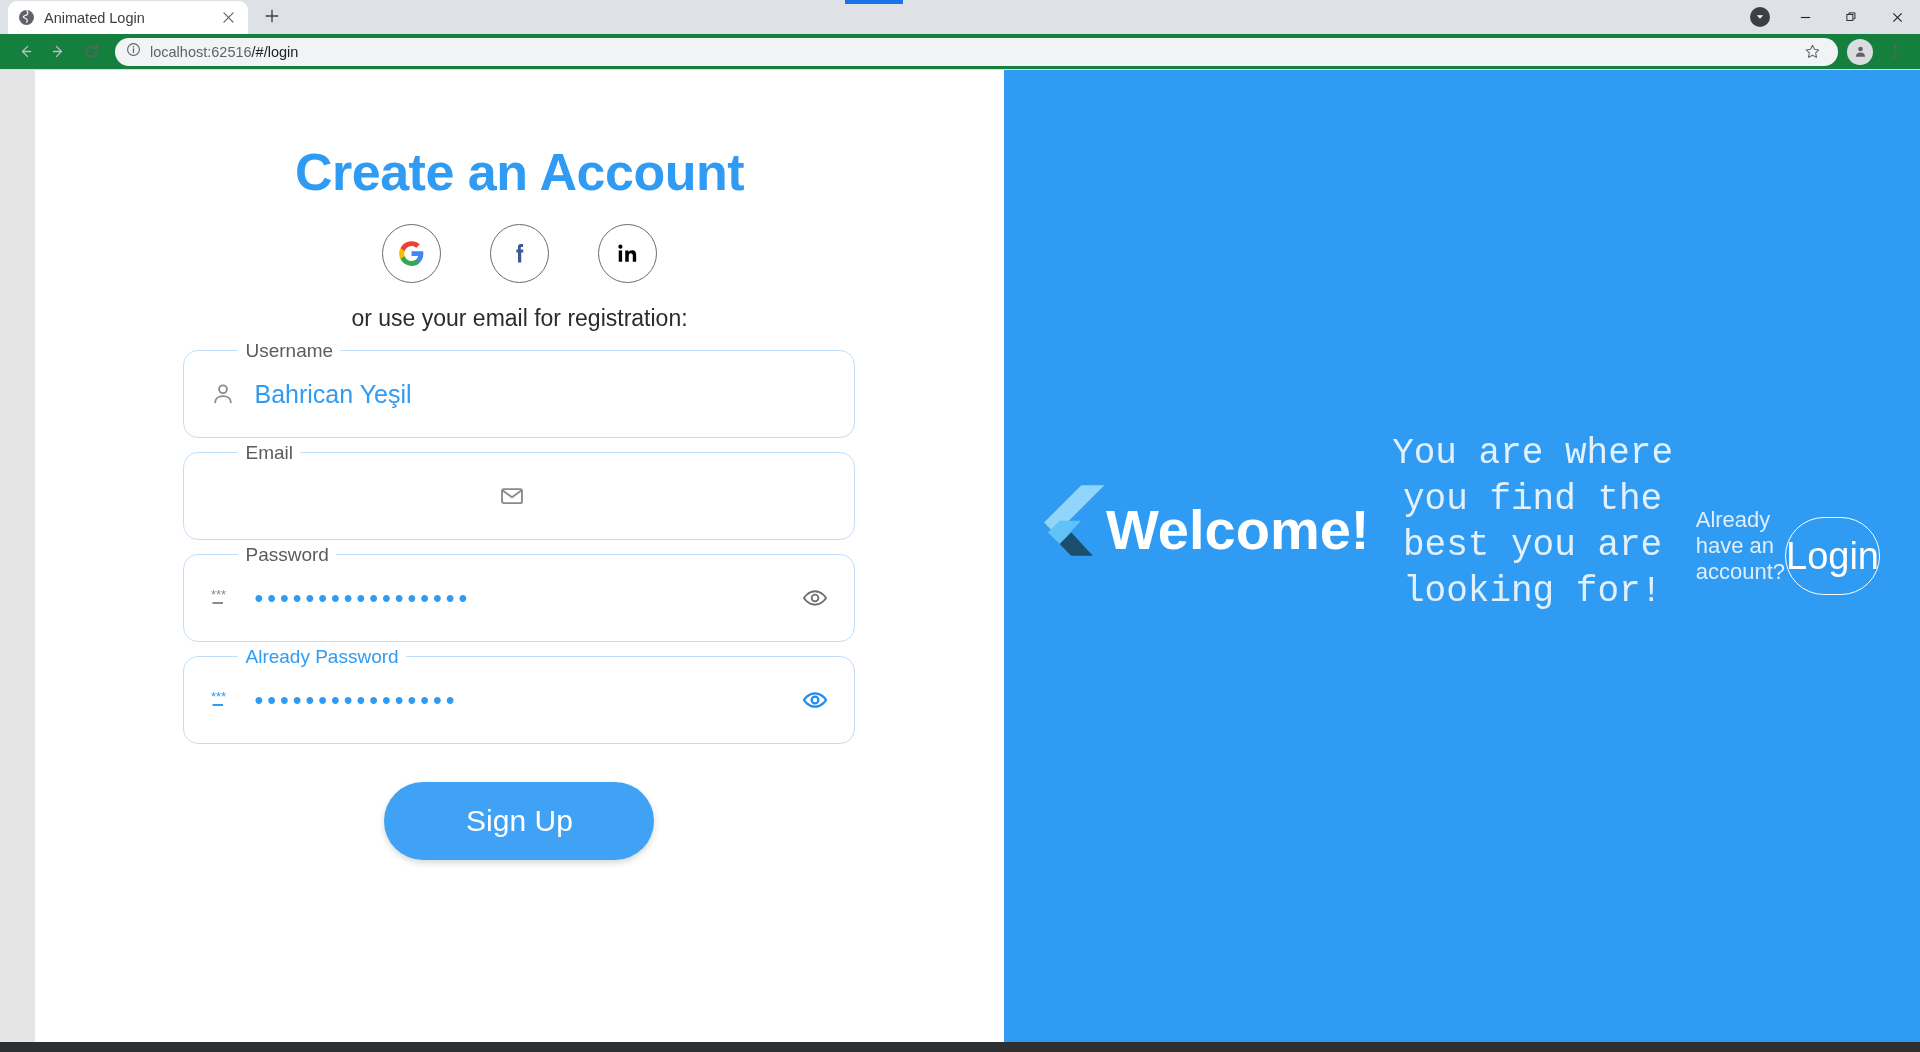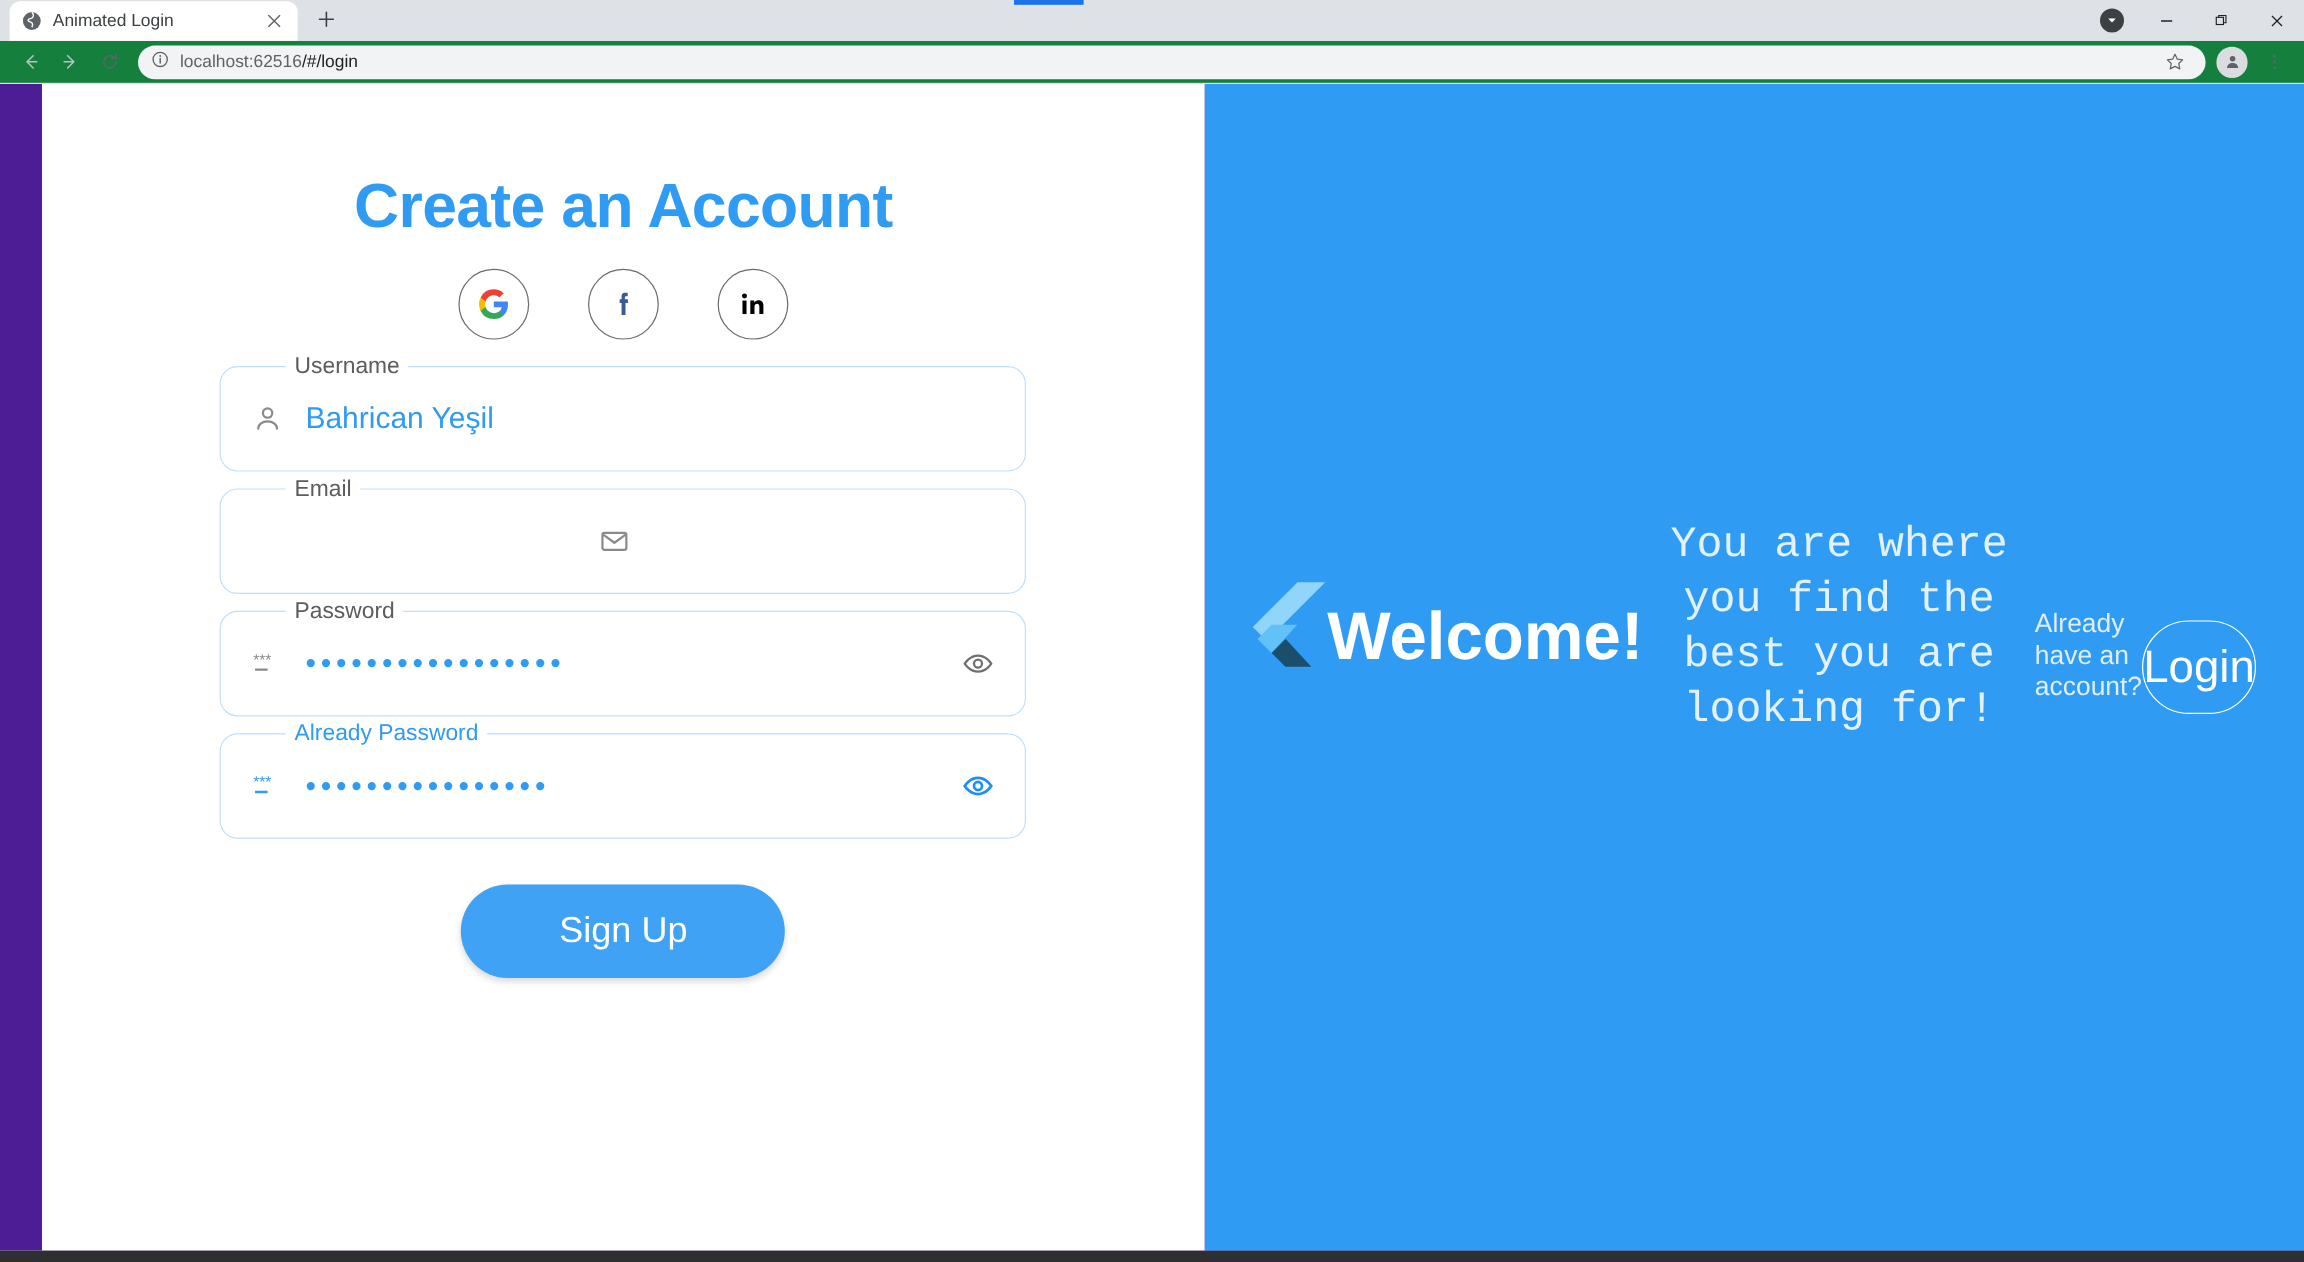--- a/index.html
+++ b/index.html
@@ -76,21 +76,21 @@
     width: 30px; height: 30px; display: flex; align-items: center;
     justify-content: center; color: #5f6368; flex: none;
   }
   .avatar-btn {
     width: 26px; height: 26px; border-radius: 50%; background: #dadce0;
     display: flex; align-items: center; justify-content: center;
     margin: 0 4px; flex: none;
   }
 
   
-  .viewport { flex: 1; display: flex; background: #4c1d95; position: relative; padding-left: 35px; }
+  .viewport { flex: 1; display: flex; background: #e5e5e5; position: relative; padding-left: 35px; }
 
   .left-pane {
     width: 1151px; background: #ffffff; display: flex;
     flex-direction: column; align-items: center; padding-top: 72px;
   }
   .right-pane {
     flex: 1; background: #2f9bf3; display: flex; flex-direction: row;
     align-items: center; justify-content: center; padding: 0 40px;
   }
 
@@ -296,20 +296,21 @@
         </div>
         <div class="social-btn">
           <svg viewBox="0 0 24 24" width="27" height="27">
             <rect x="4.2" y="9.3" width="3" height="10" fill="#000000"></rect>
             <circle cx="5.7" cy="5.9" r="1.85" fill="#000000"></circle>
             <path fill="#000000" d="M10 9.3h2.9v1.4c.5-.9 1.7-1.7 3.2-1.7 2.6 0 3.6 1.6 3.6 4.3v6h-3v-5.3c0-1.4-.5-2.3-1.7-2.3-1.1 0-1.9.8-1.9 2.3v5.3h-3.1z"></path>
           </svg>
         </div>
       </div>
 
+      <div class="subtitle">or use your email for registration:</div>
 
       <div class="form">
 
         <div class="field">
           <span class="field-notch">Username</span>
           <span class="field-icon">
             <svg viewBox="0 0 24 24" width="26" height="26">
               <circle cx="12" cy="7.6" r="3.6" fill="none" stroke="currentColor" stroke-width="1.7"></circle>
               <path d="M4.8 19.6c0-3.6 3.3-5.6 7.2-5.6s7.2 2 7.2 5.6" fill="none" stroke="currentColor" stroke-width="1.7" stroke-linecap="round"></path>
             </svg>

